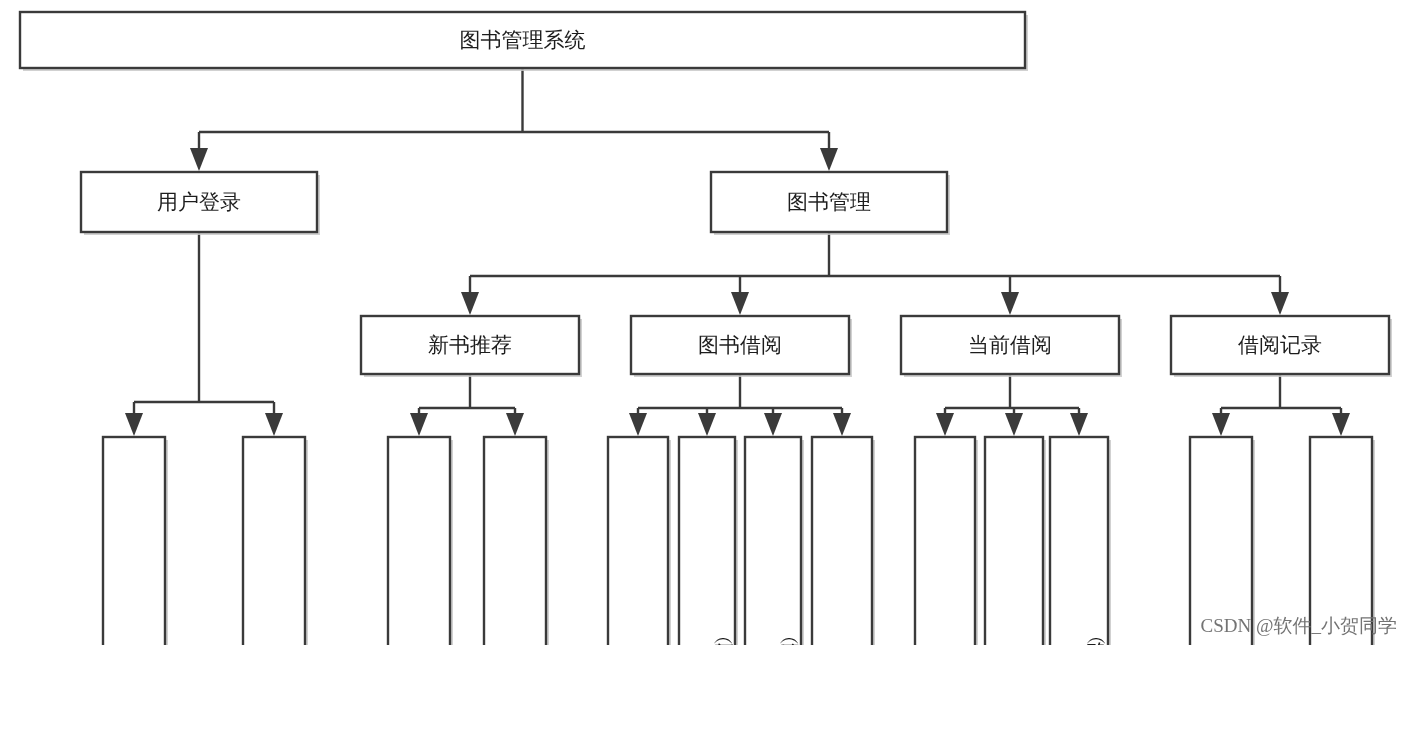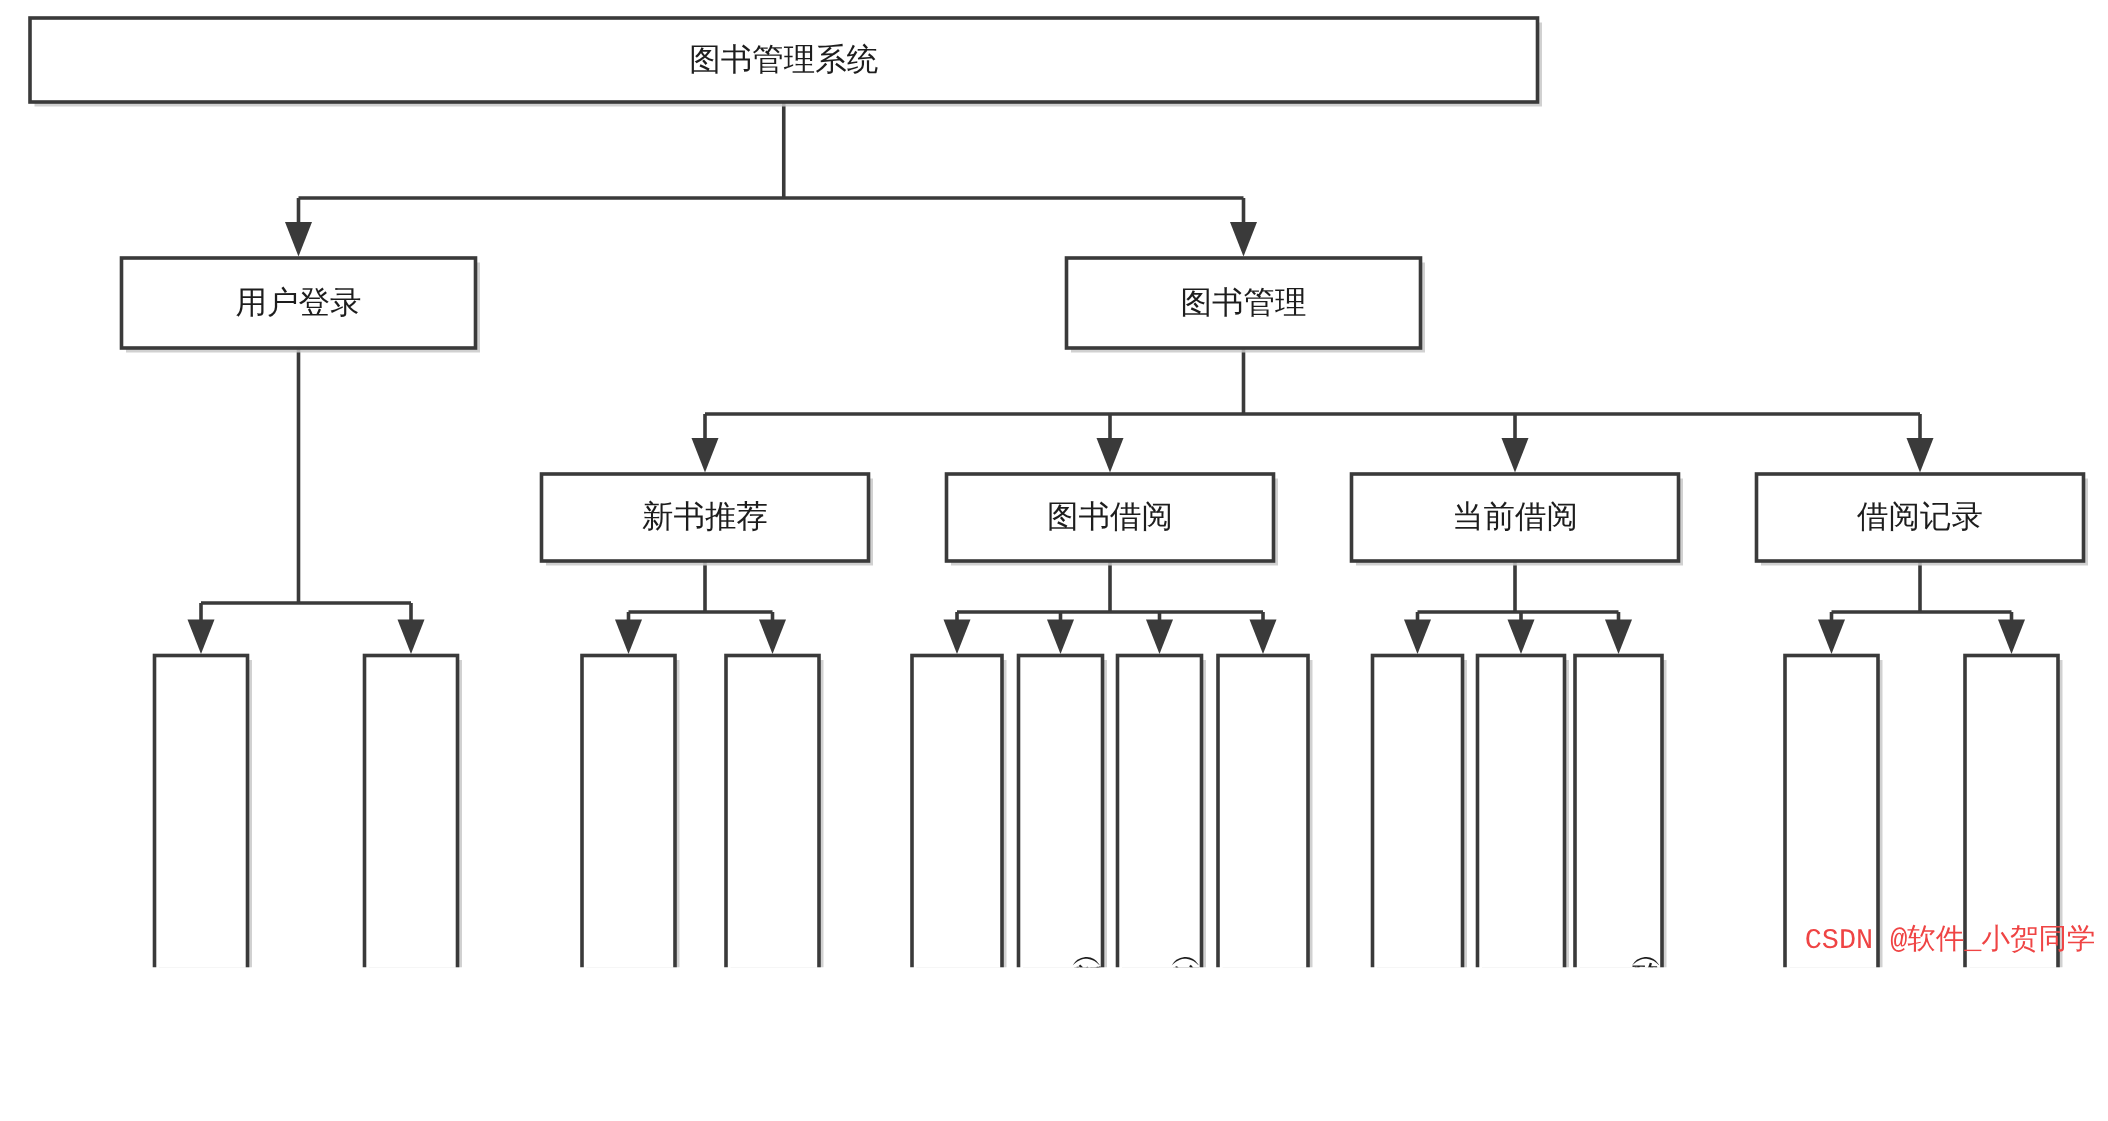--- a/index.html
+++ b/index.html
@@ -65,23 +65,23 @@
     line-height: 1.04;
     color: #1d1d1d;
     letter-spacing: 1.5px;
     white-space: nowrap;
     pointer-events: none;
   }
   .watermark {
     position: absolute;
     right: 8px;
     bottom: 6px;
-    font-family: Liberation Mono, monospace;
+    font-family: Liberation Serif, serif;
     font-size: 19px;
-    color: #ef4444;
+    color: #737373;
     white-space: nowrap;
     pointer-events: none;
     margin-top: 12px;
   }
 </style>
 </head>
 <body>
 
 <div id="diagram-root">
   <svg id="tree-svg" viewBox="0 0 1405 747" preserveAspectRatio="none">

